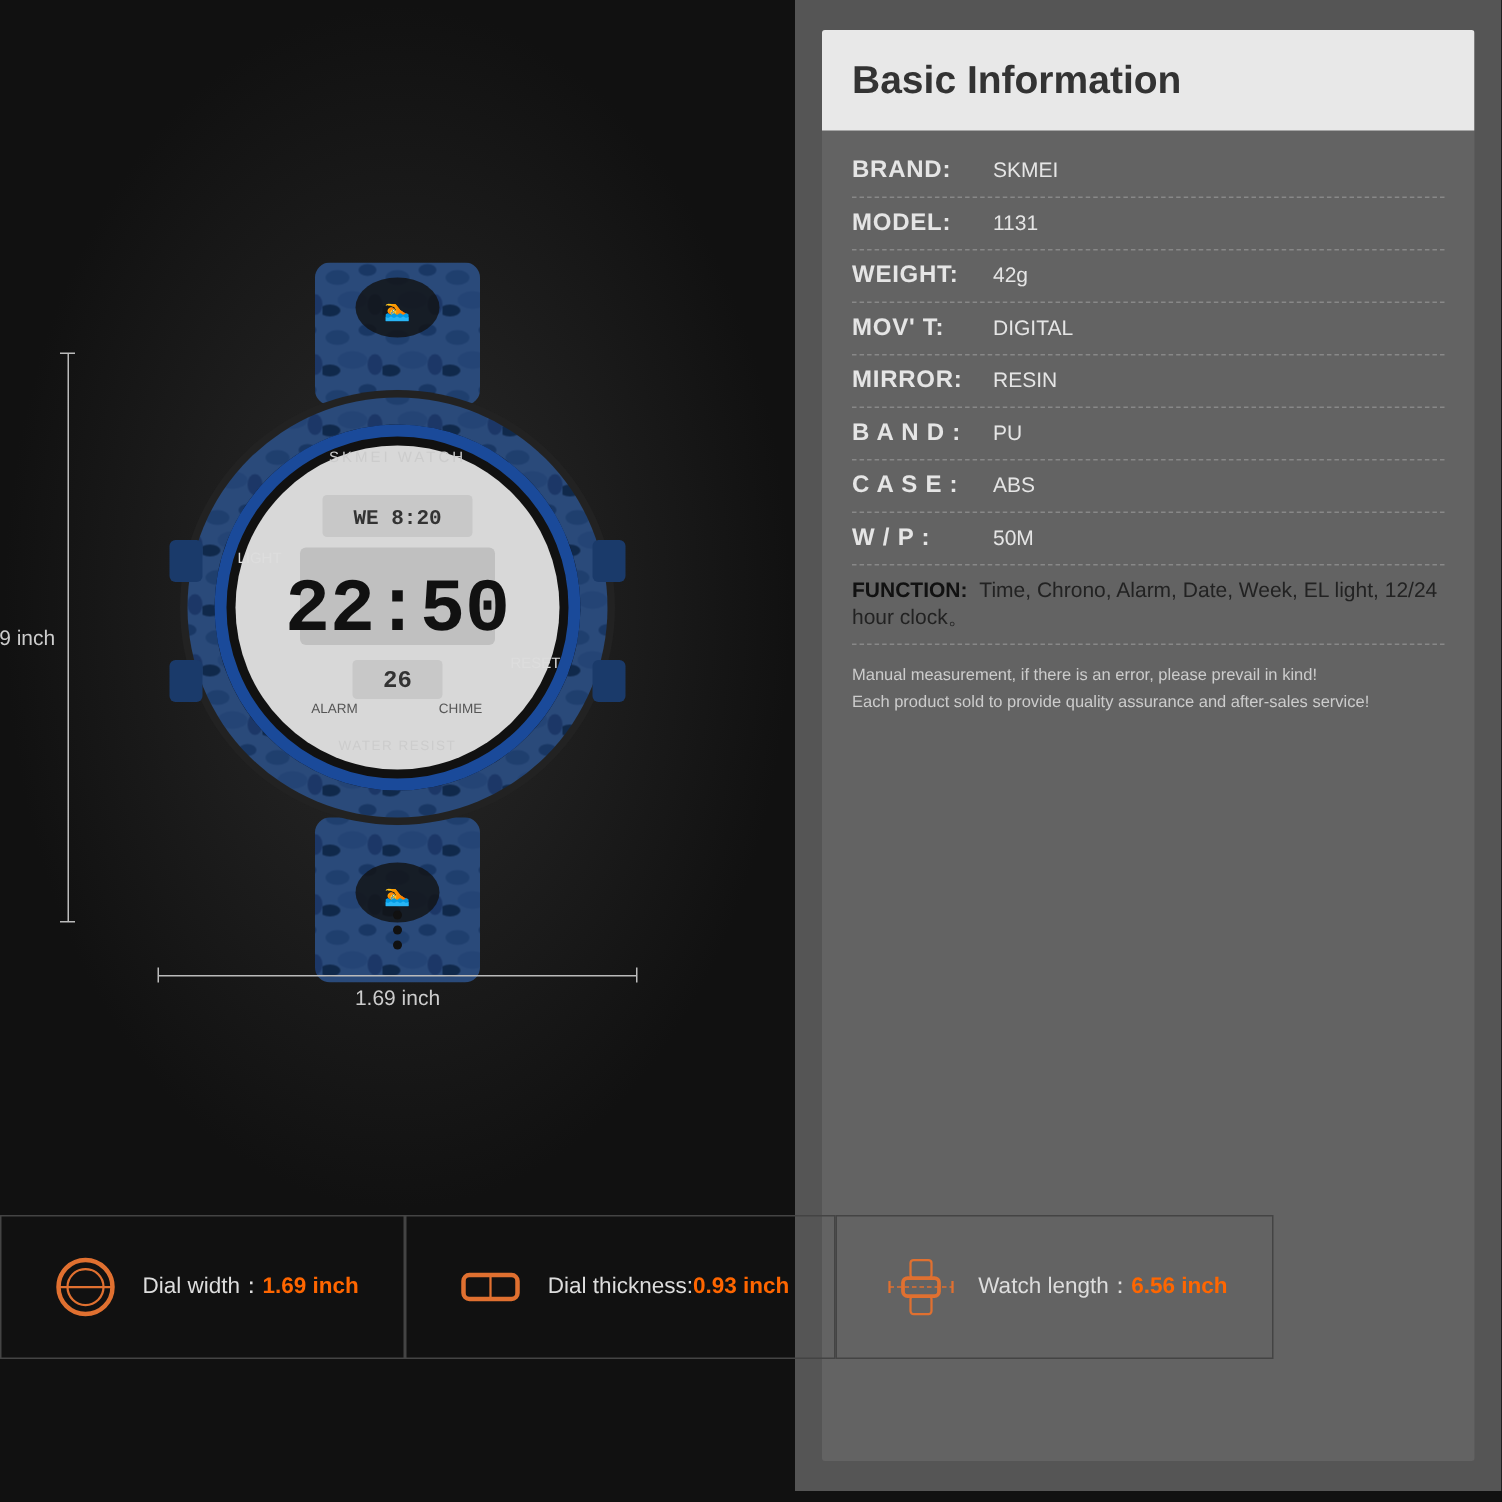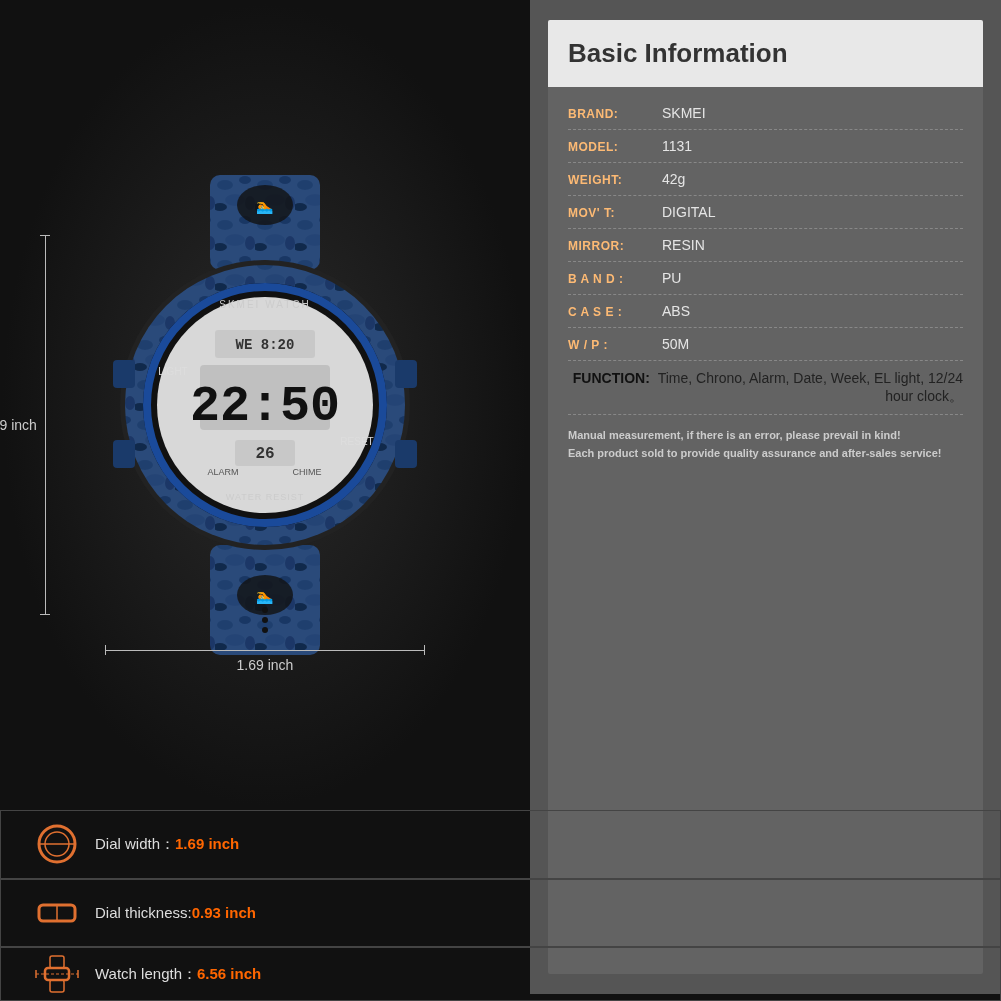--- a/index.html
+++ b/index.html
@@ -84,60 +84,58 @@
       align-items: baseline;
       padding: 8px 0;
       border-bottom: 1px dashed #888;
     }
     .info-row:last-child {
       border-bottom: none;
     }
 
     .info-label {
       font-weight: bold;
-      color: #fdba74;
-      font-size: 12px;
+      color: #e5e5e5;
+      font-size: 16px;
       min-width: 90px;
       letter-spacing: 0.5px;
     }
 
     .info-value {
       color: #e5e5e5;
       font-size: 14px;
       margin-left: 4px;
     }
 
     .info-function-row {
       padding: 8px 0;
       border-bottom: 1px dashed #888;
-      text-align: right;
     }
     .info-function-label {
       font-weight: bold;
       color: #111;
       font-size: 14px;
     }
     .info-function-value {
       color: #222;
       font-size: 14px;
       margin-left: 4px;
     }
 
     .info-note {
       padding: 12px 0 4px 0;
       color: #ccc;
       font-size: 11px;
       line-height: 1.6;
-      font-weight: bold;
     }
 
     
     .bottom-strip-grid {
       display: grid;
-      grid-template-columns: 1fr;
+      grid-template-columns: 1fr 1fr 1fr 1fr;
       grid-template-rows: 1fr 1fr;
       width: 1001px;
       height: 191px;
     }
 
     .measure-cell-inner {
       display: flex;
       align-items: center;
       gap: 12px;
       padding: 0 30px;

